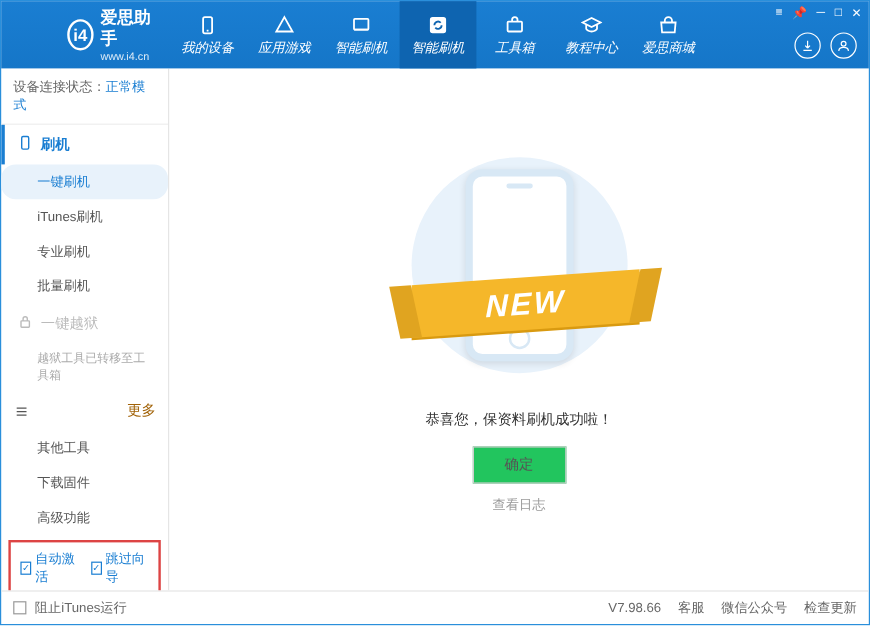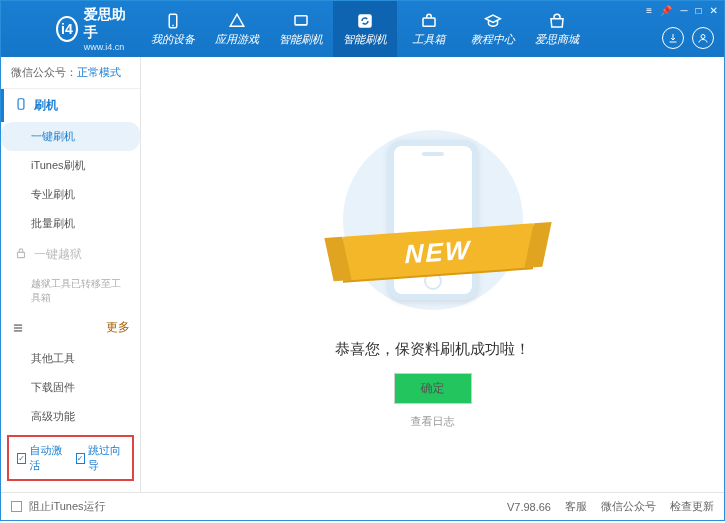--- a/index.html
+++ b/index.html
@@ -34,21 +34,21 @@
 .main { flex: 1; display: flex; flex-direction: column; align-items: center; justify-content: center; position: relative; }
 .illus { width: 200px; height: 200px; position: relative; }
 .bg-circle { width: 180px; height: 180px; border-radius: 50%; background: #e8f2fb; position: absolute; left: 10px; top: 10px; }
 .phone { width: 90px; height: 160px; background: #fff; border: 6px solid #d8e8f5; border-radius: 14px; position: absolute; left: 55px; top: 20px; box-shadow: 0 2px 6px rgba(0,0,0,0.1); }
 .phone::before { content: ""; position: absolute; top: 6px; left: 50%; transform: translateX(-50%); width: 22px; height: 4px; background: #d8e8f5; border-radius: 2px; }
 .phone::after { content: ""; position: absolute; bottom: 4px; left: 50%; transform: translateX(-50%); width: 14px; height: 14px; border: 2px solid #d8e8f5; border-radius: 50%; }
 .ribbon { position: absolute; top: 110px; left: 10px; width: 190px; height: 44px; background: #f5b72a; transform: skewY(-4deg); display: flex; align-items: center; justify-content: center; color: #fff; font-weight: 900; font-size: 26px; letter-spacing: 2px; box-shadow: 0 2px 0 #d99a10; font-style: italic; }
 .ribbon::before, .ribbon::after { content: ""; position: absolute; width: 18px; height: 44px; background: #e0a420; }
 .ribbon::before { left: -14px; transform: skewX(12deg); }
 .ribbon::after { right: -14px; transform: skewX(-12deg); }
-.msg { margin-top: 20px; font-size: 15px; color: #333; }
+.msg { margin-top: 20px; font-size: 12px; color: #333; }
 .ok-btn { margin-top: 14px; padding: 6px 26px; border: 1px solid #ccc; background: #22c55e; font-size: 12px; cursor: pointer; color: #555; }
 .log-link { margin-top: 10px; font-size: 11px; color: #999; cursor: pointer; }
 .footer { height: 28px; border-top: 1px solid #e5e5e5; display: flex; align-items: center; font-size: 11px; color: #666; padding: 0 10px; }
 .footer .fspace { flex: 1; }
 .footer .flink { margin-left: 14px; cursor: pointer; }
 .fchk { width: 11px; height: 11px; border: 1px solid #999; margin-right: 4px; display: inline-block; }
 .icon-sm { width: 14px; height: 14px; }
 .lock { color: #bbb; }
 </style>
 </head>
@@ -131,21 +131,21 @@
             <circle cx="12" cy="9" r="4"></circle>
             <path d="M4 21c0-4 4-6 8-6s8 2 8 6"></path>
           </svg>
       </div>
     </div>
   </div>
 
   <div class="body">
     <div class="sidebar">
       <div class="status-row">
-        <span>微信公众号：</span><span class="status-val">正常模式</span>
+        <span>设备连接状态：</span><span class="status-val">正常模式</span>
       </div>
       <div class="side-header sflash">
         <svg class="icon-sm" viewBox="0 0 24 24" fill="none" stroke="#1a7ed2" stroke-width="2">
             <rect x="7" y="3" width="10" height="18" rx="2"></rect>
           </svg>
         <span>刷机</span>
       </div>
       <div class="side-item active">一键刷机</div>
       <div class="side-item">iTunes刷机</div>
       <div class="side-item">专业刷机</div>

